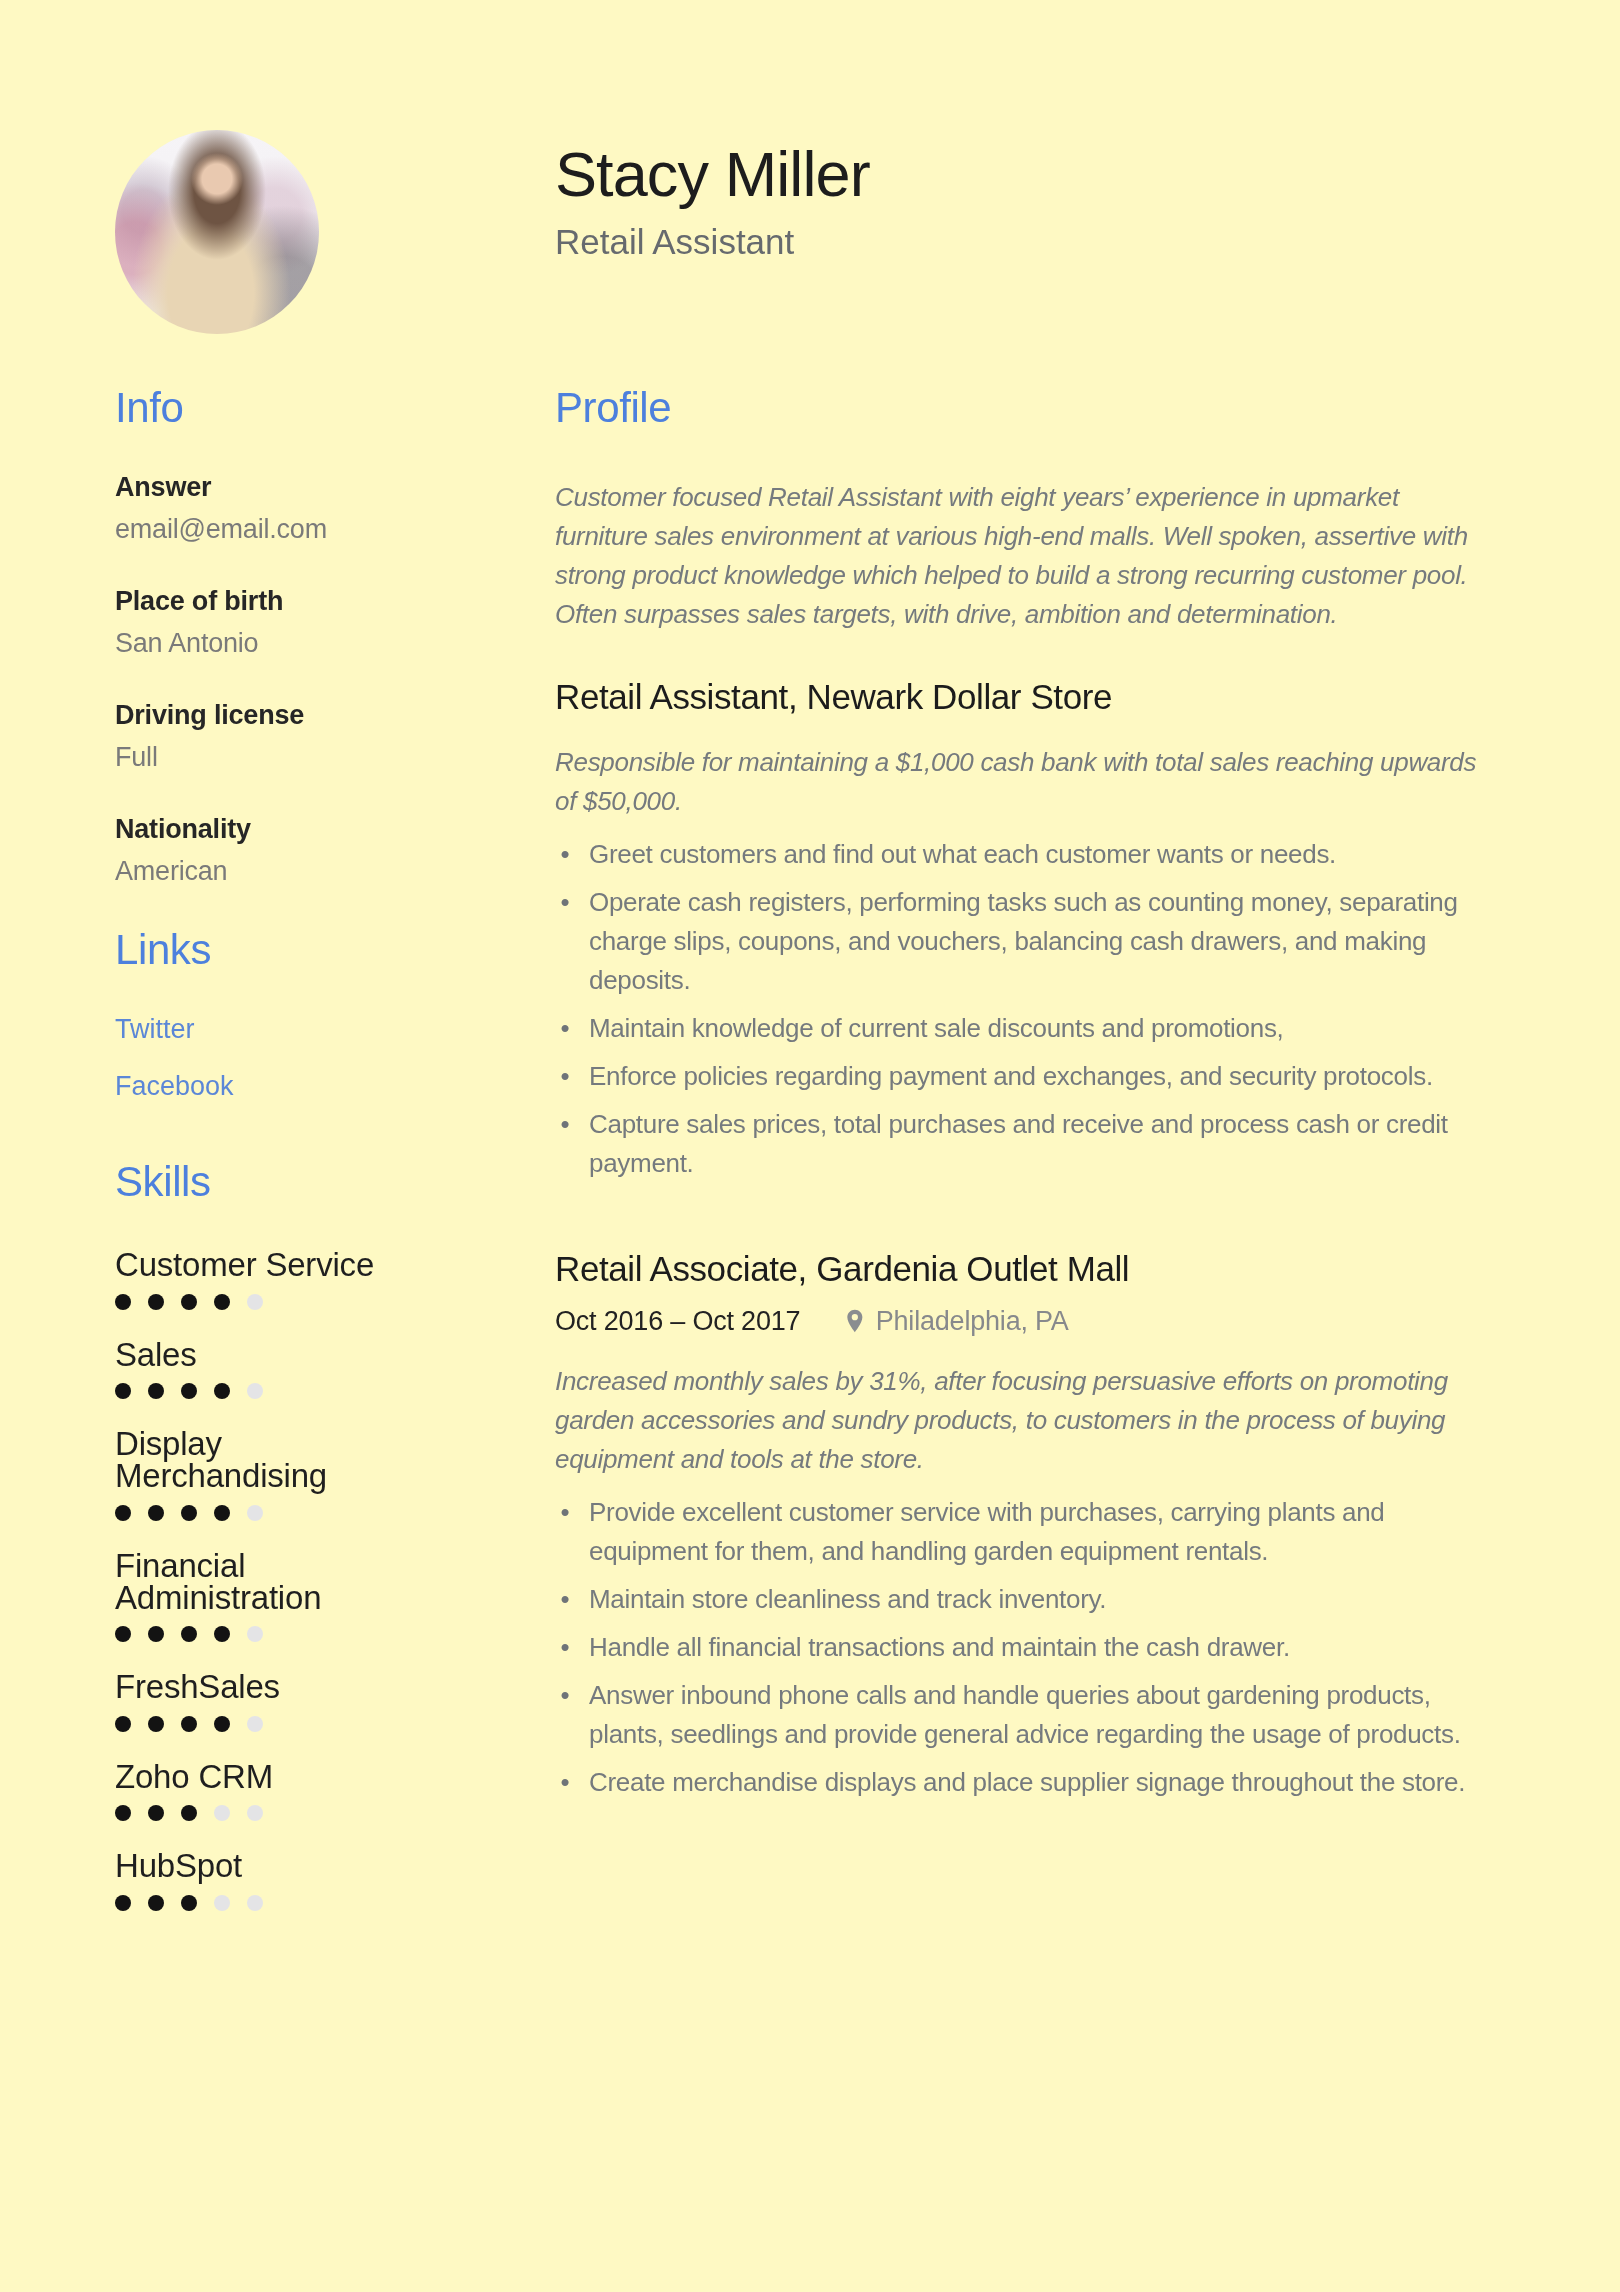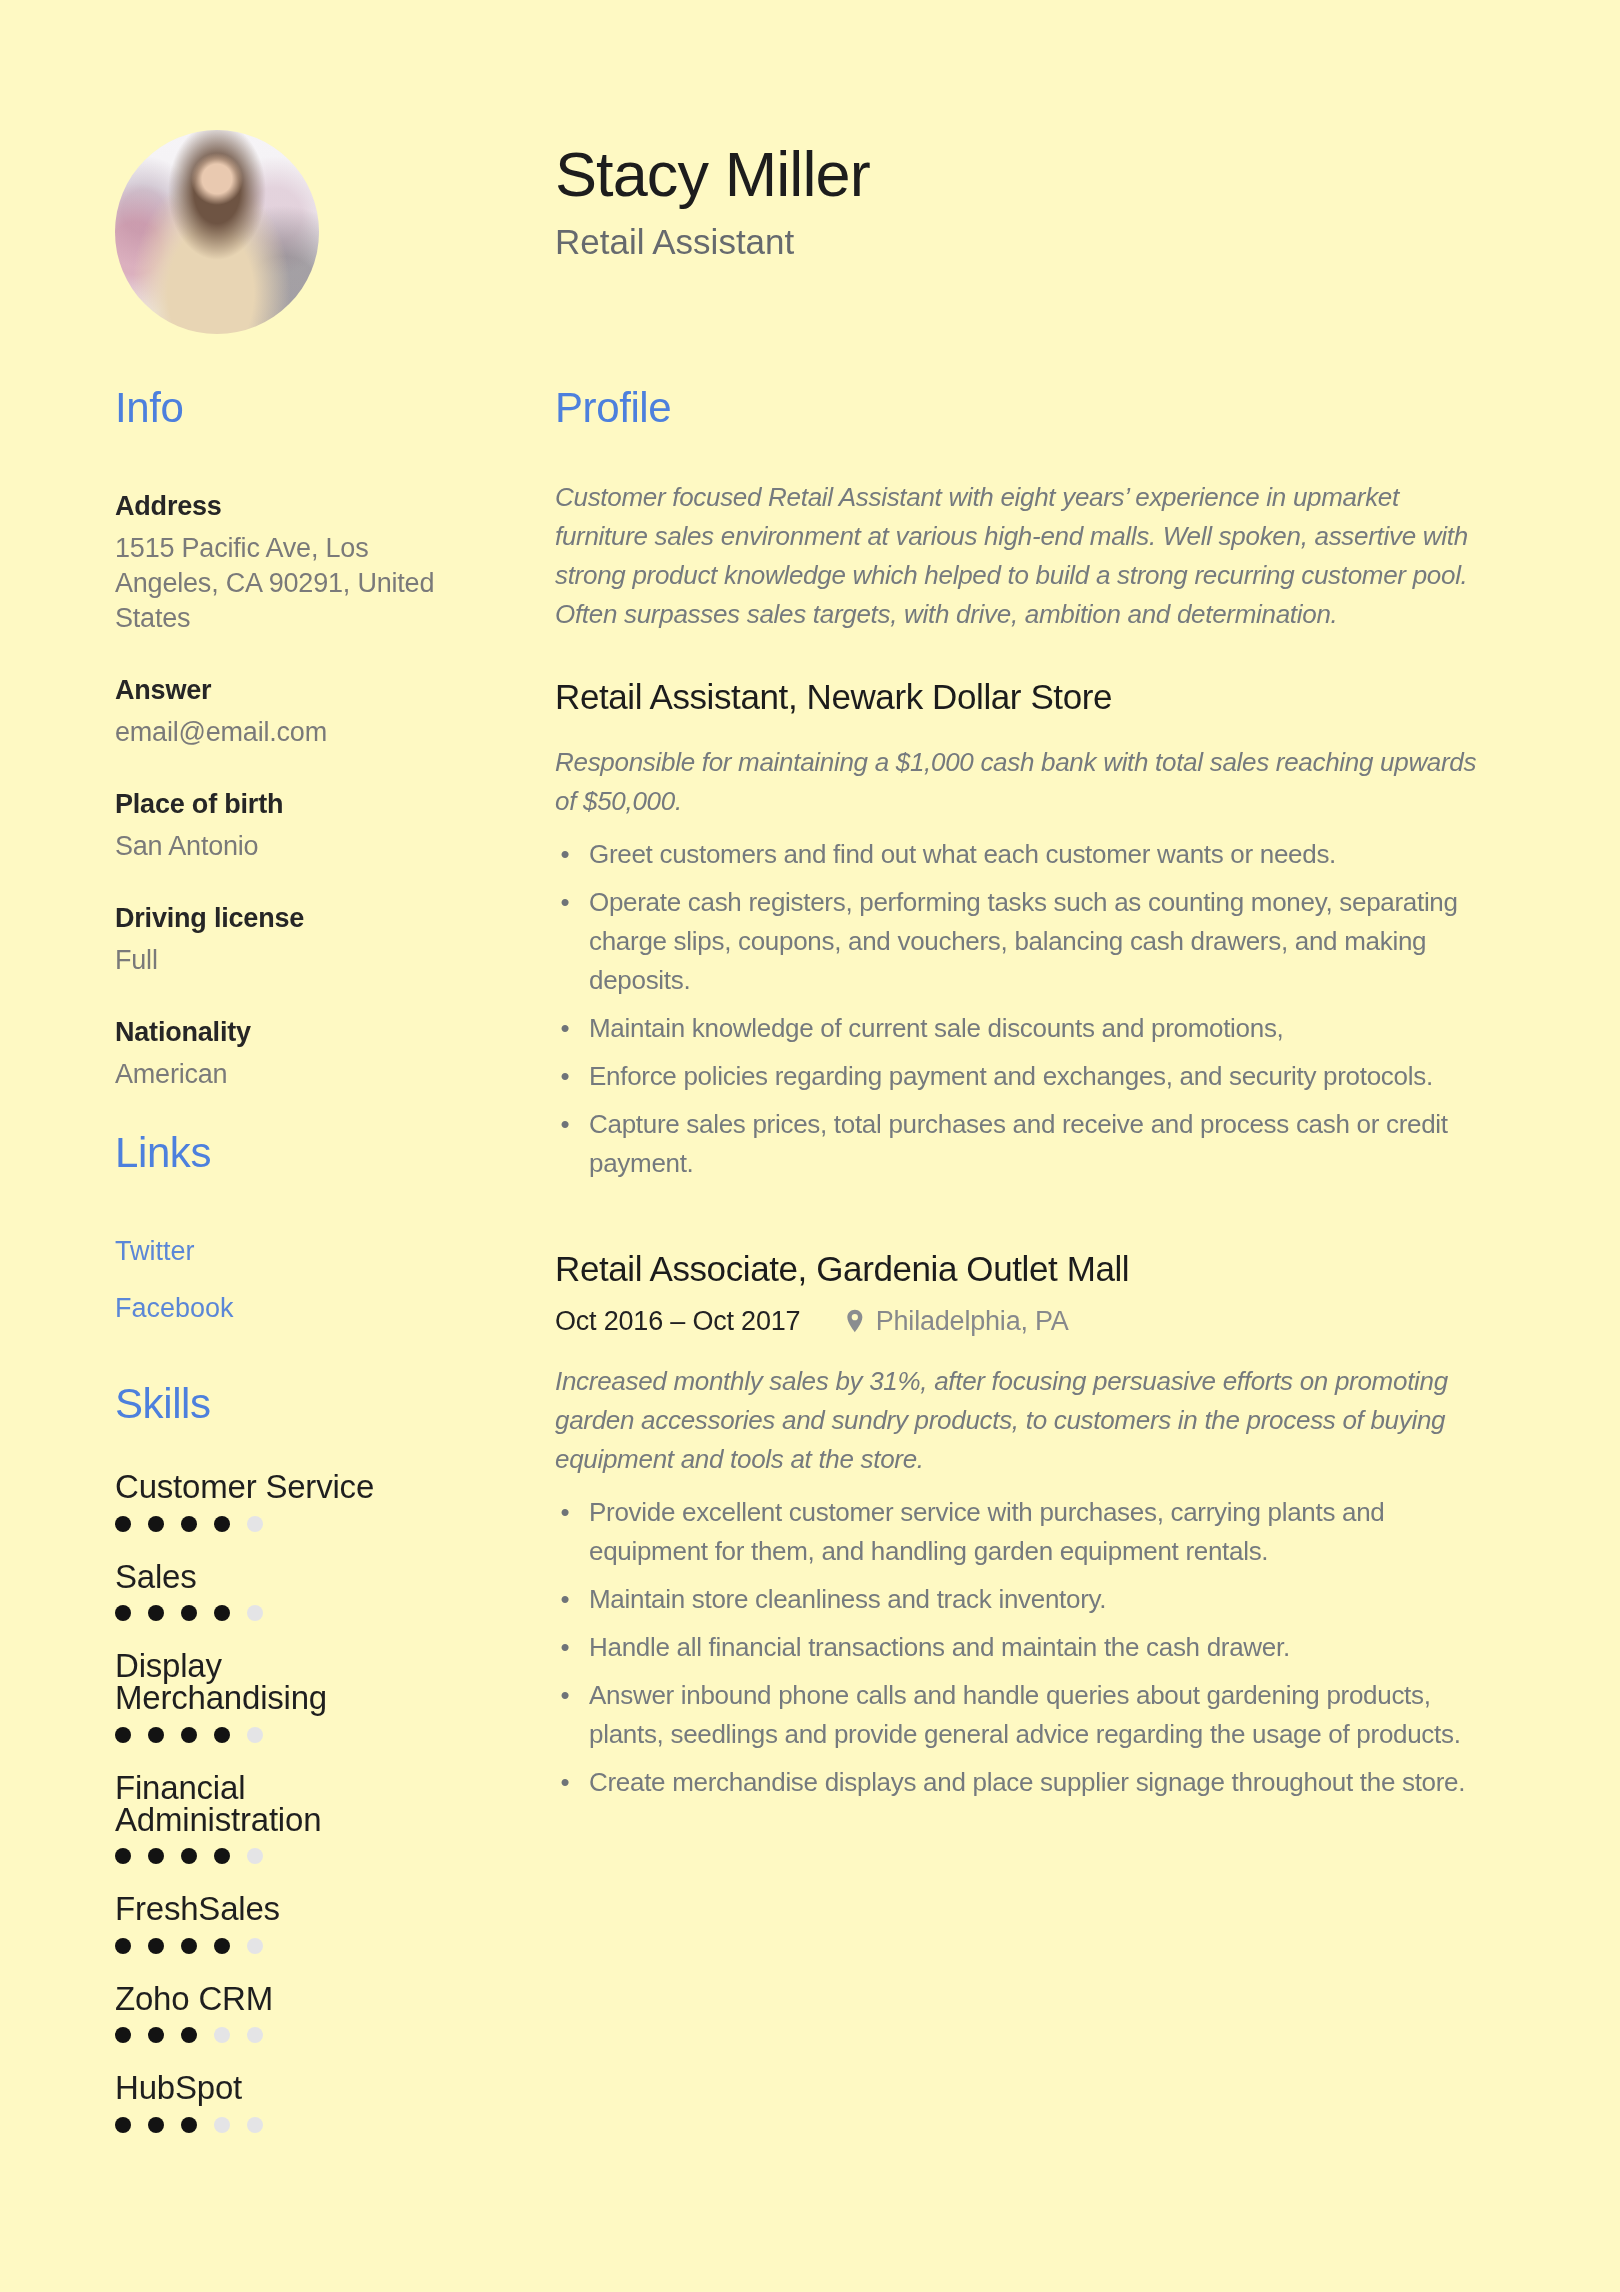--- a/index.html
+++ b/index.html
@@ -35,21 +35,21 @@
 
   h2.section { font-size:42px; line-height:50px; font-weight:500; color:var(--accent); letter-spacing:-0.4px; }
 
   
   .info-group { margin-top:38px; }
   .info-group.first { margin-top:57px; }
   .info-label { font-size:27px; line-height:32px; font-weight:700; color:#262626; letter-spacing:-0.2px; }
   .info-value { margin-top:9px; font-size:27px; line-height:35px; color:#7a7a7a; letter-spacing:-0.2px; }
 
   .links-heading { margin-top:36px; }
-  .links-list { margin-top:56px; }
+  .links-list { margin-top:37px; }
   .link-item { display:block; margin-bottom:23px; font-size:27px; line-height:34px;
                color:var(--link); text-decoration:none; cursor:pointer; }
 
   .skills-heading { margin-top:54px; }
   .skills-list { margin-top:42px; }
   .skill { margin-bottom:29px; }
   .skill-name { font-size:33px; line-height:32px; color:#1f1f1f; letter-spacing:-0.2px; }
   .dots { display:flex; gap:17px; margin-top:12.5px; height:16px; }
   .dot { width:16px; height:16px; border-radius:50%; background:#e4e4e6; }
   .dot.filled { background:#131313; }
@@ -83,24 +83,20 @@
 
   <div class="header-text">
     <div class="name">Stacy Miller</div>
     <div class="subtitle">Retail Assistant</div>
   </div>
 
   <div class="sidebar">
 
     <h2 class="section">Info</h2>
 
-    <div class="info-group first">
-      <div class="info-label">Address</div>
-      <div class="info-value">1515 Pacific Ave, Los Angeles, CA 90291, United States</div>
-    </div>
     <div class="info-group">
       <div class="info-label">Answer</div>
       <div class="info-value">email@email.com</div>
     </div>
     <div class="info-group">
       <div class="info-label">Place of birth</div>
       <div class="info-value">San Antonio</div>
     </div>
     <div class="info-group">
       <div class="info-label">Driving license</div>

